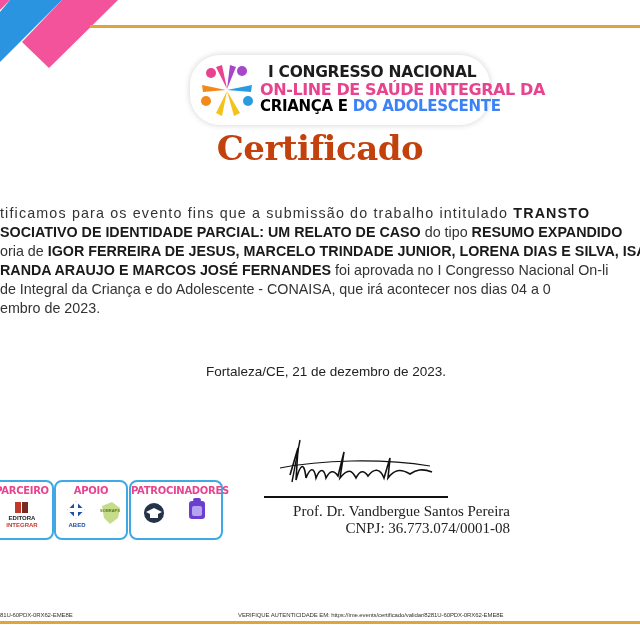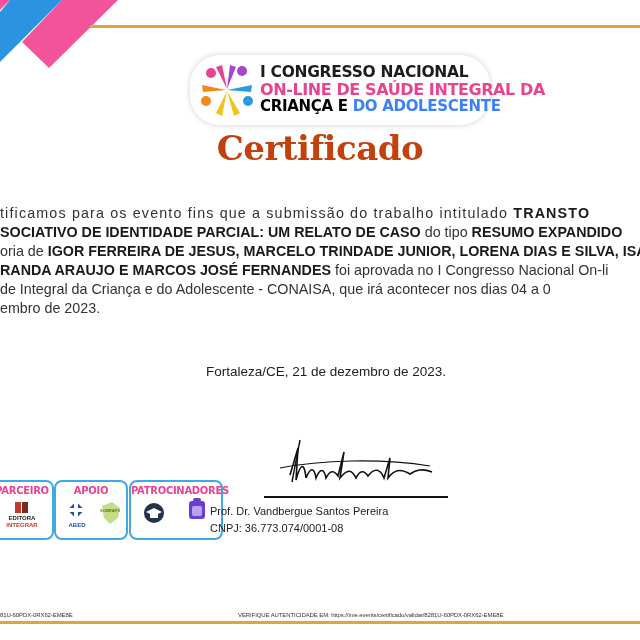--- a/index.html
+++ b/index.html
@@ -3,38 +3,38 @@
 <meta charset="utf-8">
 <style>
   html, body { margin: 0; padding: 0; }
   body { width: 640px; height: 640px; overflow: hidden; background: #ffffff; position: relative; font-family: "Liberation Sans", sans-serif; color: #2a2a2a; }
   .corner { position: absolute; left: 0; top: 0; width: 120px; height: 80px; overflow: hidden; }
   .top-line { position: absolute; left: 90px; top: 25px; width: 550px; height: 3px; background: #e0a43a; }
   .bottom-line { position: absolute; left: 0; top: 621px; width: 640px; height: 3px; background: #e0a43a; }
   .logo { position: absolute; left: 190px; top: 55px; width: 300px; height: 70px; background: #fff; border-radius: 30px; box-shadow: 0 0 6px rgba(0,0,0,0.18); }
   .logo-mark { position: absolute; left: 6px; top: 4px; width: 62px; height: 62px; }
   .logo-text { position: absolute; left: 70px; top: 9px; font-family: "DejaVu Sans", sans-serif; font-weight: bold; line-height: 17px; white-space: nowrap; }
-  .lt1 { font-size: 15.5px; color: #1c1c1c; letter-spacing: -0.3px; }
+  .lt1 { font-size: 15.5px; color: #1c1c1c; letter-spacing: -0.3px; margin-left: 8px; }
   .lt2 { font-size: 16px; color: #e8438e; letter-spacing: -0.4px; }
   .lt3 { font-size: 15px; letter-spacing: -0.3px; }
   .lt3 .o { color: #000000; }
   .lt3 .b { color: #3b82f6; }
   .title { position: absolute; left: 0; width: 640px; top: 128px; text-align: center; font-family: "DejaVu Serif", serif; font-weight: bold; font-size: 34px; color: #c2410c; letter-spacing: -0.5px; }
   .body-text { position: absolute; left: -20px; top: 204px; width: 720px; font-size: 14.3px; line-height: 19px; color: #333; white-space: nowrap; }
   .body-text .line { display: block; }
   .body-text b { color: #1a1a1a; }
   .l1 { padding-left: 20px; letter-spacing: 1.15px; }
   .l2, .l3, .l4, .l5, .l6 { padding-left: 20px; }
   .place { position: absolute; left: 0; width: 652px; top: 364px; text-align: center; font-size: 13.5px; color: #222; }
   .sponsors { position: absolute; left: -10px; top: 480px; height: 60px; }
   .sbox { position: absolute; top: 0; height: 56px; border: 2px solid #3fa9e5; border-radius: 8px; background: #fff; }
   .shead { position: absolute; top: 3px; left: 0; right: 0; text-align: center; font-family: "DejaVu Sans", sans-serif; font-weight: bold; font-size: 10px; color: #e8438e; letter-spacing: -0.3px; }
   .sig-area { position: absolute; left: 260px; top: 430px; width: 200px; height: 70px; }
   .sig-line { position: absolute; left: 264px; top: 496px; width: 184px; height: 2px; background: #111; }
-  .signer { position: absolute; left: 210px; width: 300px; text-align: left; font-family: Liberation Sans, sans-serif; font-size: 11px; color: #222; line-height: 17px; top: 503px; }
+  .signer { position: absolute; left: 210px; width: 300px; text-align: right; font-family: Liberation Serif, serif; font-size: 15px; color: #222; line-height: 17px; top: 503px; }
   .foot-left { position: absolute; left: 0; top: 612px; font-size: 6px; color: #333; letter-spacing: -0.1px; }
   .foot-right { position: absolute; left: 238px; top: 612px; font-size: 6px; color: #333; letter-spacing: -0.1px; }
 </style>
 </head>
 <body>
 
 <div class="corner">
   <svg width="120" height="80" viewBox="0 0 120 80">
     <polygon points="0,12 10,0 62,0 0,62" fill="#2a94e0"></polygon>
     <polygon points="62,0 118,0 49,68 22,42" fill="#f2539b"></polygon>

